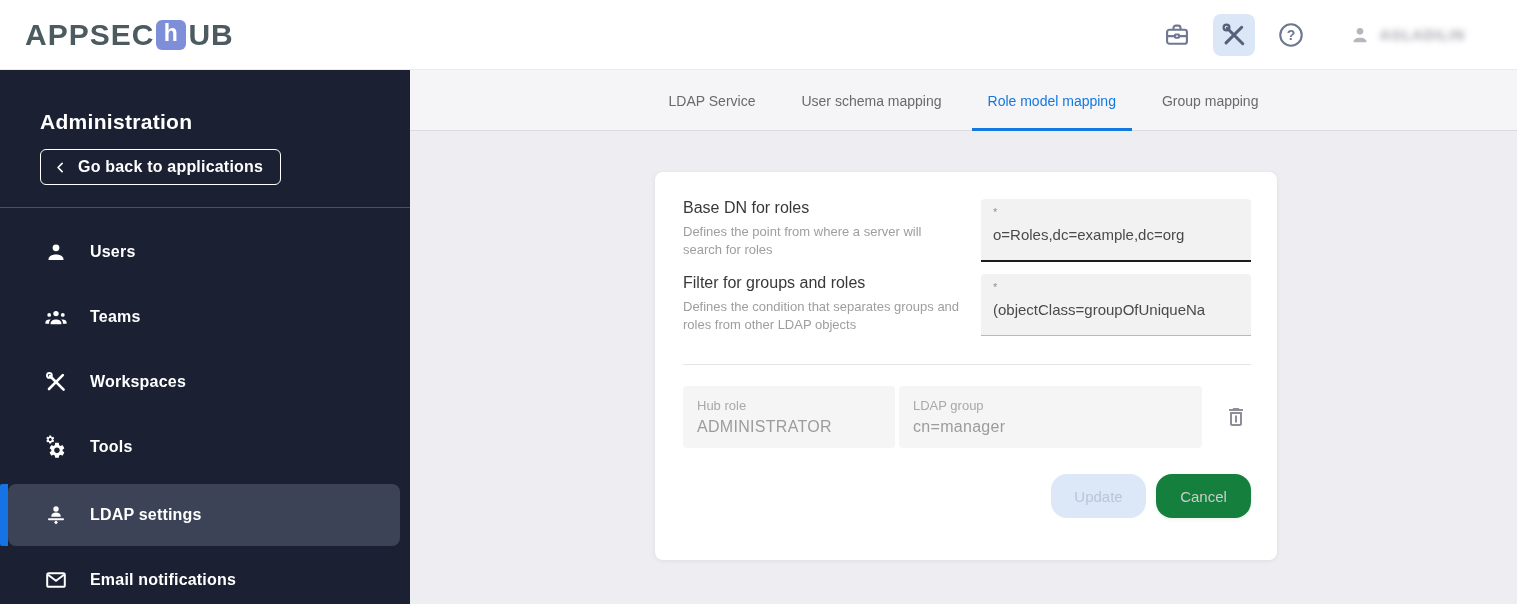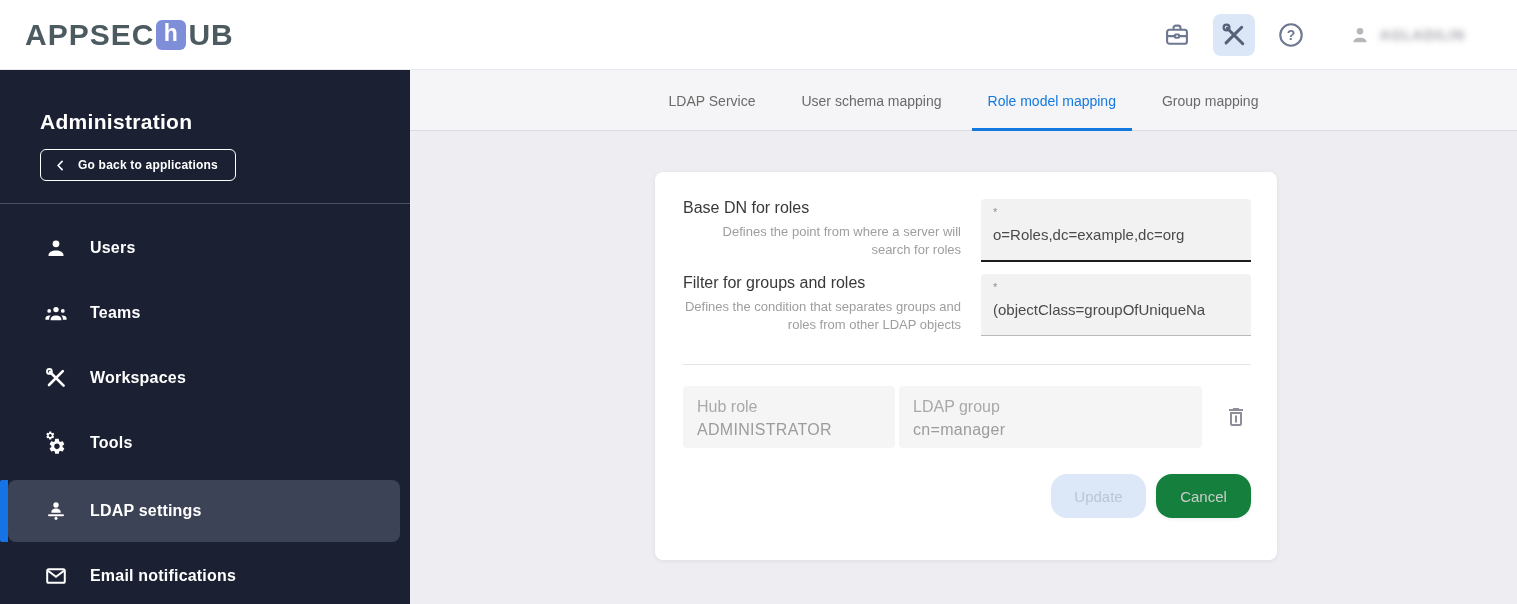--- a/index.html
+++ b/index.html
@@ -19,21 +19,21 @@
                  border-radius:8px; color:#6e7890; cursor:pointer; background:transparent; border:none; }
   .tb-icon-btn.active { background:#dbe7f6; color:#566179; }
   .user-chip { display:flex; align-items:center; gap:9px; margin-left:22px; cursor:pointer; }
   .user-name { font-size:14px; font-weight:bold; color:#a3a3ab; letter-spacing:1px; filter:blur(3px); }
 
   
   .sidebar { position:absolute; top:70px; left:0; width:410px; height:534px; background:#1b2133; z-index:2; }
   .sb-title { color:#ffffff; font-size:21px; font-weight:bold; margin:40px 0 0 40px; letter-spacing:0.3px; }
   .back-btn { display:inline-flex; align-items:center; gap:11px; margin:15px 0 0 40px; padding:8px 17px 8px 13px;
               background:transparent; border:1px solid #ffffff; border-radius:6px; color:#ffffff;
-              font-size:12px; font-weight:bold; font-family:inherit; cursor:pointer; letter-spacing:0.2px; }
+              font-size:16px; font-weight:bold; font-family:inherit; cursor:pointer; letter-spacing:0.2px; }
   .sb-divider { border:none; border-top:1px solid #4a5065; margin-top:22px; width:410px; }
   .sb-nav { margin-top:16px; }
   .nav-item { position:relative; display:flex; align-items:center; height:56px; margin:0 10px 9px 8px;
               border-radius:8px; padding-left:36px; cursor:pointer; }
   .nav-item .nav-icon { width:24px; height:24px; flex:0 0 24px; color:#ffffff; }
   .nav-item .nav-label { margin-left:22px; color:#ffffff; font-size:16px; font-weight:600; letter-spacing:0.2px; }
   .nav-item.selected { background:#3d4357; height:62px; margin-bottom:6px; }
   .nav-item.selected::before { content:""; position:absolute; left:-8px; top:0; width:8px; height:100%;
                                background:#1673e6; border-radius:2px 0 0 2px; }
 
@@ -45,33 +45,33 @@
          border-left:none; border-right:none; font-family:inherit; margin:0 7px; }
   .tab.active { color:#1379e0; border-bottom-color:#1379e0; font-weight:400; }
 
   
   .main { position:absolute; top:131px; left:410px; width:1107px; height:473px; background:#ededf2; }
   .card { position:absolute; top:41px; left:245px; width:622px; height:388px; background:#ffffff;
           border-radius:8px; box-shadow:0 1px 5px rgba(0,0,0,0.07); padding:27px 26px 0 28px; }
   .field-row { display:flex; justify-content:space-between; }
   .field-row + .field-row { margin-top:12px; }
   .f-label { font-size:16px; font-weight:500; color:#383838; }
-  .f-desc  { font-size:13px; color:#9e9e9e; line-height:1.4; margin-top:6px; width:278px;text-align:right; }
+  .f-desc  { font-size:13px; color:#9e9e9e; line-height:1.4; margin-top:6px; width:278px; }
   .minput { width:270px; height:62px; background:#f2f2f3; border-radius:4px 4px 0 0; padding:8px 12px 0 12px; }
   .minput .star { display:block; font-size:11px; color:#8f8f8f; line-height:1; }
   .minput input { width:100%; border:none; outline:none; background:transparent; font-family:inherit;
                   font-size:15px; color:#4a4a4a; margin-top:8px; padding:0; }
   .minput.focused { border-bottom:2px solid #1d1d1d; height:63px; }
   .minput.idle    { border-bottom:1px solid #b9b9b9; }
   .card-divider { border:none; border-top:1px solid #e4e4e4; margin-top:28px; }
   .map-row { display:flex; align-items:center; margin-top:21px; }
   .map-box { height:62px; background:#f5f5f6; border-radius:4px; padding:12px 0 0 14px; }
   .map-box.role  { width:212px; margin-right:4px; }
   .map-box.group { width:303px; }
-  .map-label { font-size:16px; color:#a9a9a9; display:block; }
+  .map-label { font-size:13px; color:#a9a9a9; display:block; }
   .map-value { font-size:16px; color:#9c9c9c; margin-top:5px; letter-spacing:0.3px; }
   .trash-btn { background:transparent; border:none; margin-left:20px; cursor:pointer; color:#8e8e99;
                display:flex; align-items:center; justify-content:center; width:28px; height:28px; }
   .btn-row { display:flex; justify-content:flex-end; margin-top:26px; gap:10px; }
   .btn { height:44px; min-width:95px; border-radius:16px; font-size:15px; font-family:inherit; cursor:default; border:none; }
   .btn.update { background:#dce7f7; color:#bcc5d8; }
   .btn.cancel { background:#15803d; color:#cccccc; box-shadow:0 1px 4px rgba(0,0,0,0.08); }
   svg { display:block; }
 </style>
 </head>

